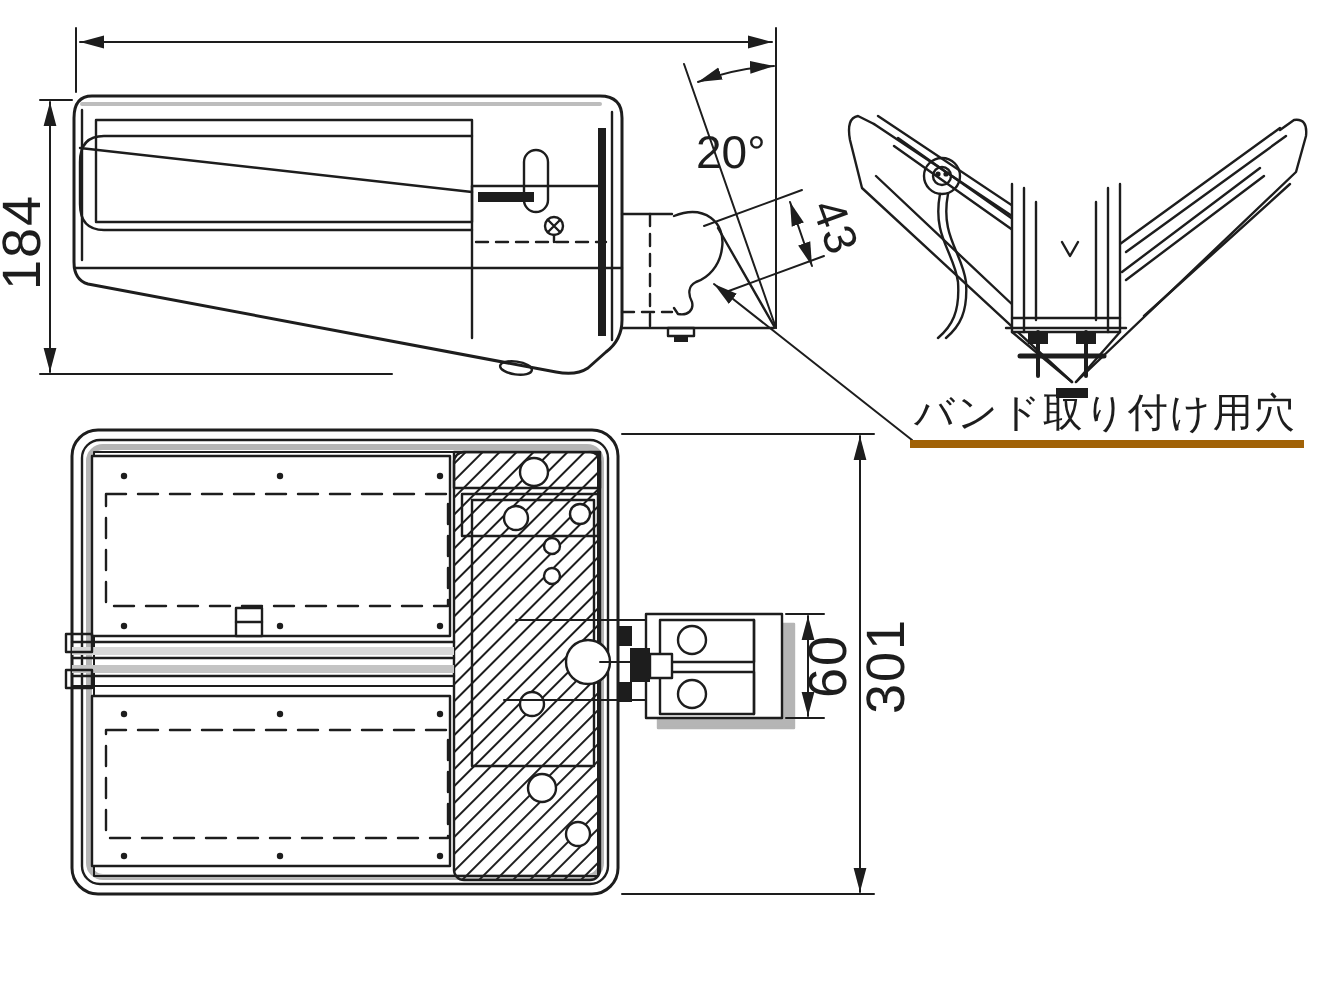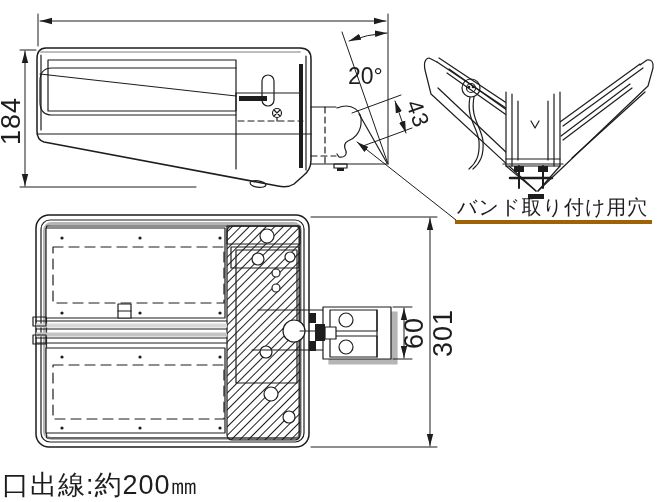--- a/index.html
+++ b/index.html
@@ -213,14 +213,13 @@
       <path d="M430,218 V446" stroke-width="1" marker-start="url(#arr)" marker-end="url(#arr)"></path>
     </g>
   </svg>
 
   <div class="lbl dim rot-ccw lbl-184">184</div>
   <div class="lbl lbl-20">20°</div>
   <div class="lbl lbl-43">43</div>
   <div class="lbl lbl-band">バンド取り付け用穴</div>
   <div class="lbl dim rot-ccw lbl-60">60</div>
   <div class="lbl dim rot-ccw lbl-301">301</div>
-  <div class="lbl lbl-lead">口出線:約200㎜</div>
 </div>
 
 </body></html>

